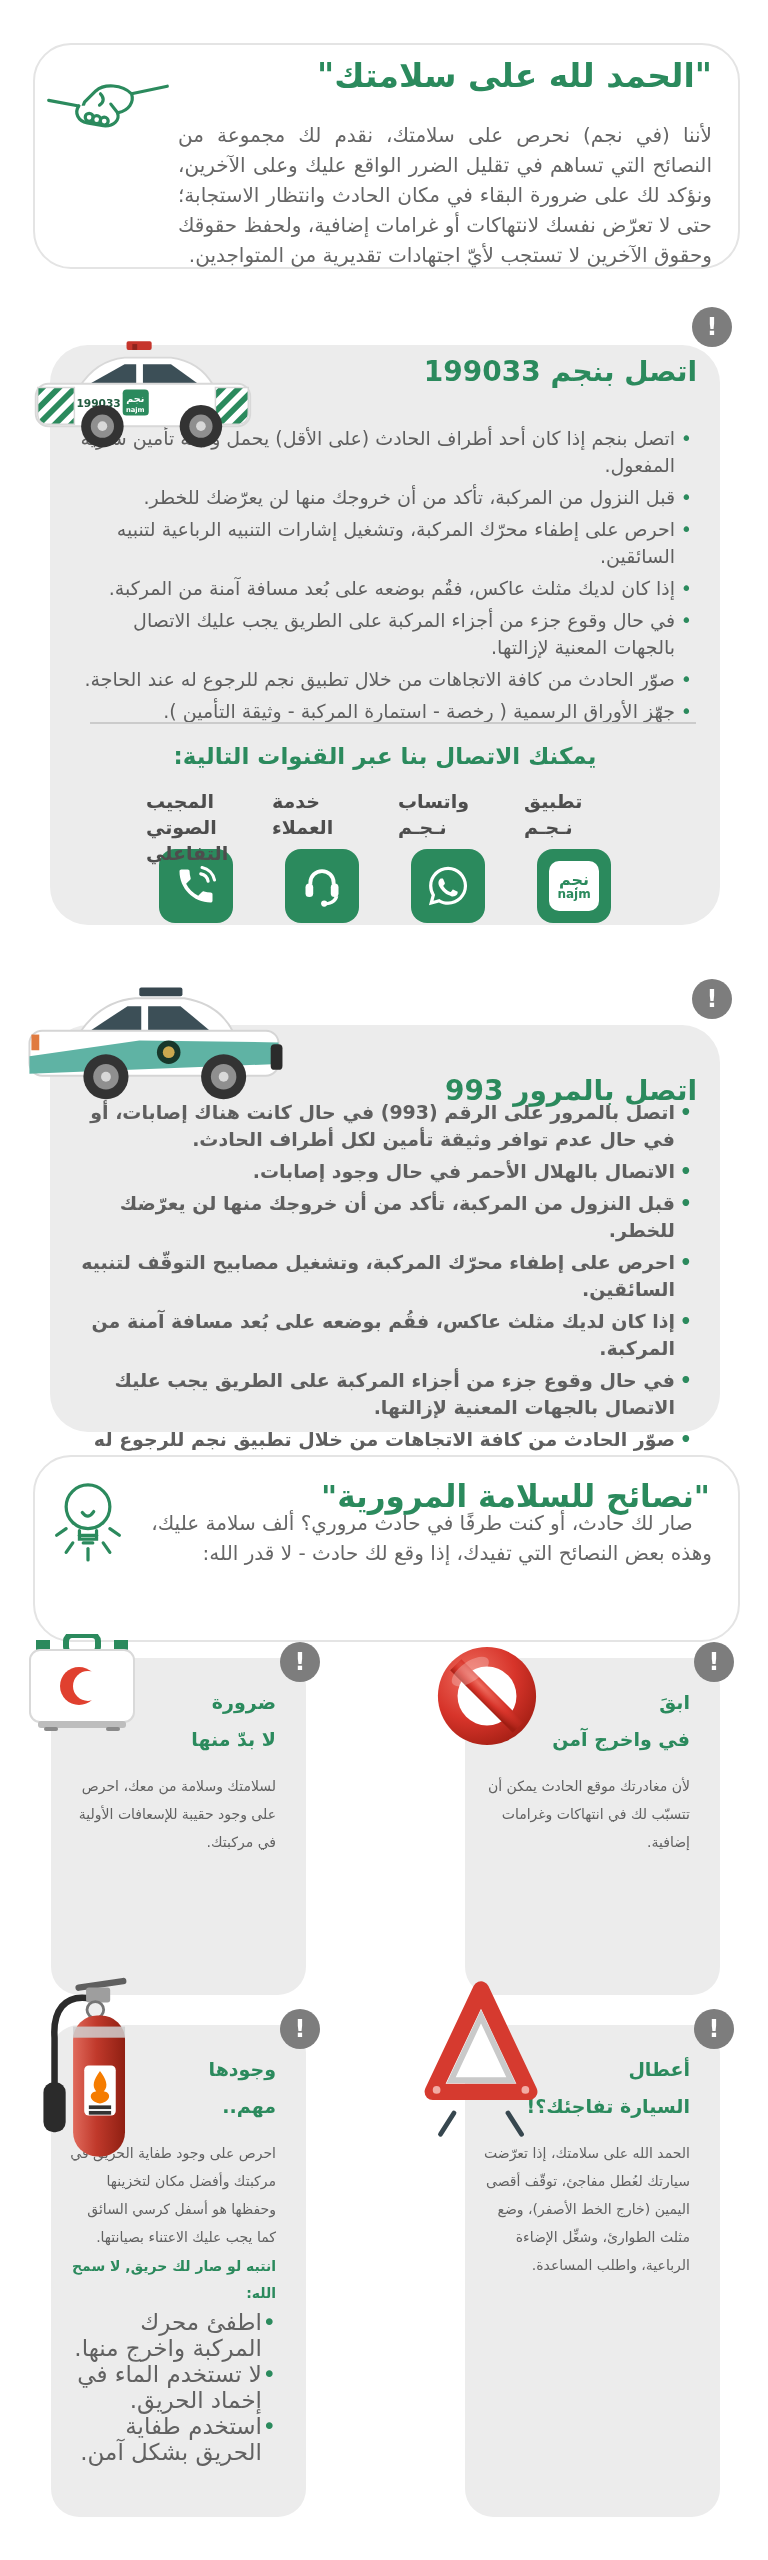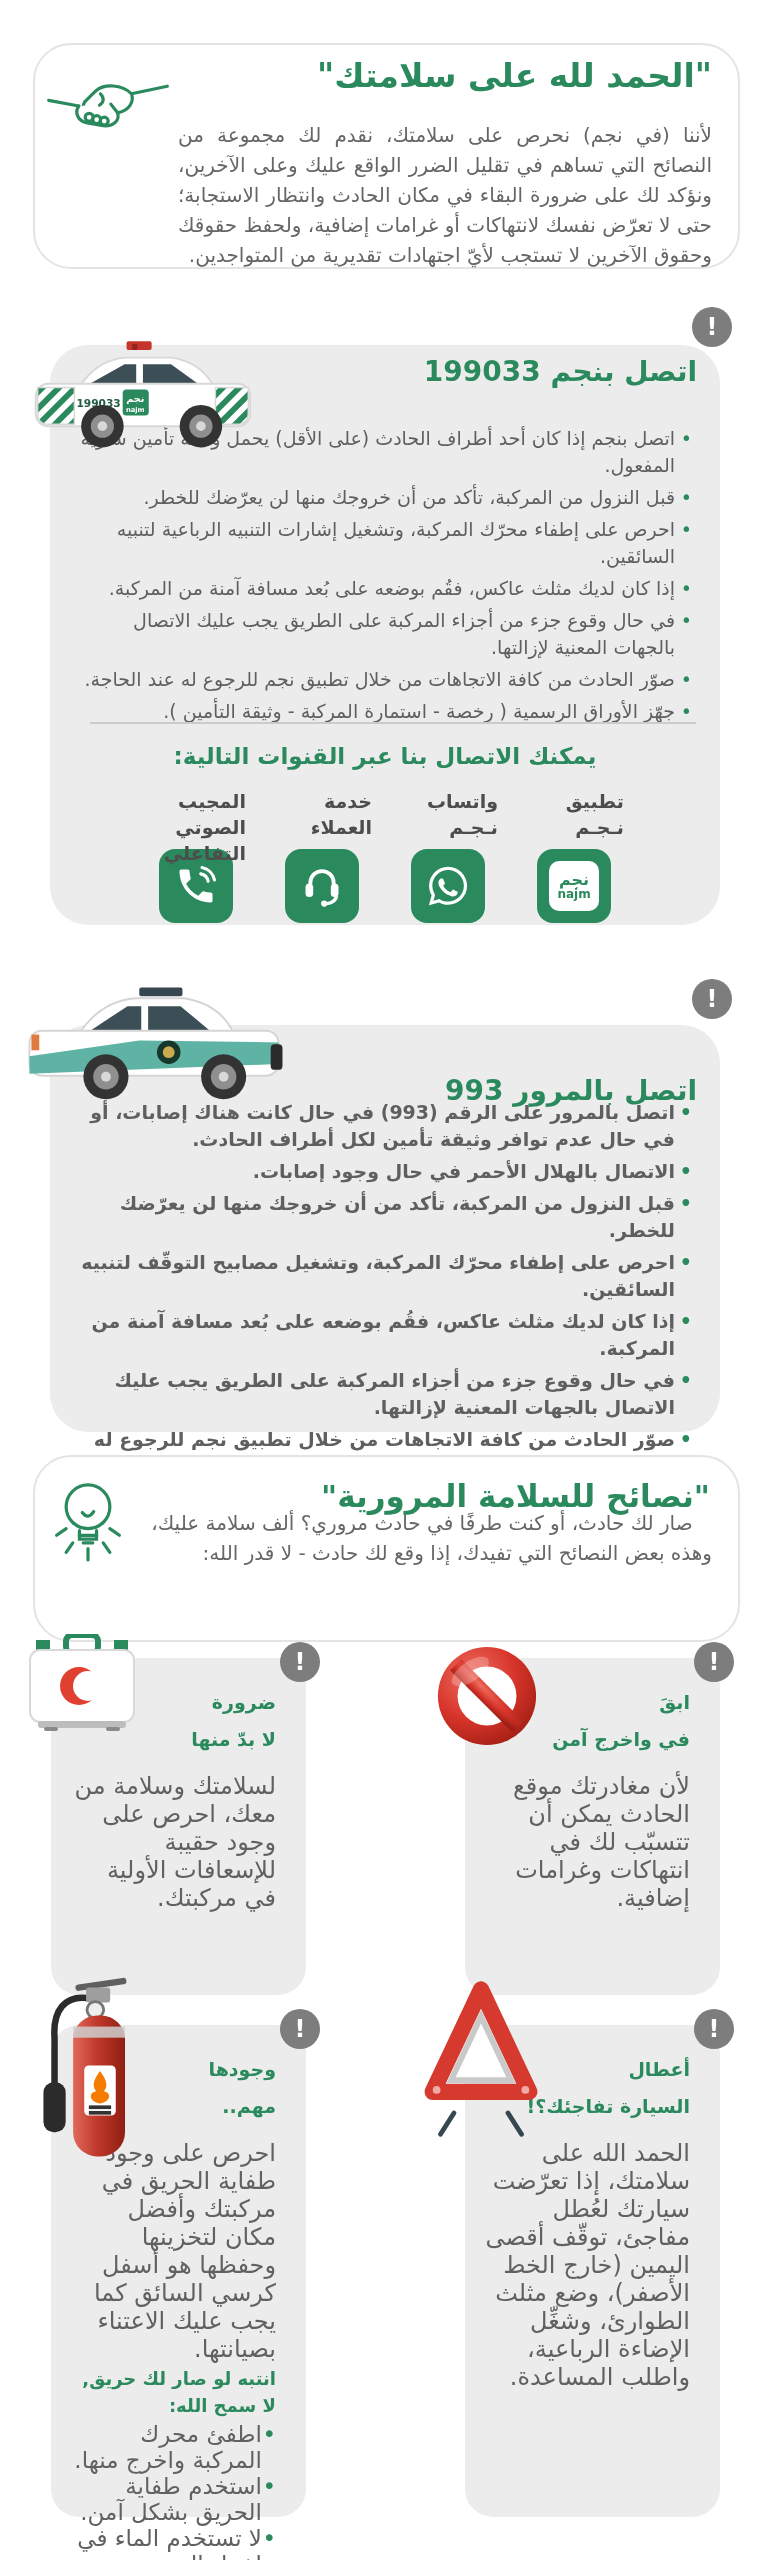--- a/index.html
+++ b/index.html
@@ -21,32 +21,32 @@
   .para{position:absolute;font-size:20px;line-height:30px;color:#666;
         text-align:justify;text-align-last:right;}
   ul.blist{list-style:none;margin:0;padding:0;position:absolute;}
   ul.blist li{position:relative;font-size:19px;line-height:27px;color:#5f5f5f;
               padding-right:17px;margin-bottom:5px;text-align:right;}
   ul.blist li::before{content:"•";color:#2b8a5d;position:absolute;right:0;top:0;font-size:19px;}
   .divider{position:absolute;height:2px;background:#cbcbcb;}
   .contact-heading{position:absolute;width:100%;text-align:center;font-size:23px;
                    font-weight:bold;color:#2b8a5d;}
   .channels{position:absolute;left:0;right:0;display:flex;justify-content:center;gap:26px;}
-  .channel{width:100px;text-align:right;}
+  .channel{width:100px;text-align:left;}
   .channel .lbl{font-size:19px;line-height:26px;font-weight:bold;color:#4d4d4d;height:52px;}
   .channel .ico{width:74px;height:74px;border-radius:16px;background:#2b8a5d;margin:9px auto 0;
                 display:flex;align-items:center;justify-content:center;cursor:pointer;}
   .najm-box{width:50px;height:50px;background:#fff;border-radius:10px;display:flex;
             flex-direction:column;align-items:center;justify-content:center;}
   .najm-box .ar{font-size:16px;font-weight:bold;color:#2b8a5d;line-height:17px;}
   .najm-box .en{font-size:12px;font-weight:bold;color:#2b8a5d;line-height:13px;}
   
   .card .ctitle{font-size:19px;line-height:37px;font-weight:bold;color:#2b8a5d;text-align:right;}
-  .card .cbody{margin-top:14px;font-size:24px;line-height:28px;color:#616161;text-align:right;}
-  .card .cnote{margin-top:2px;font-size:18px;line-height:27px;font-weight:bold;
+  .card .cbody{margin-top:14px;font-size:14px;line-height:28px;color:#616161;text-align:right;}
+  .card .cnote{margin-top:2px;font-size:14px;line-height:27px;font-weight:bold;
                color:#2b8a5d;text-align:right;}
   .card ul.cblist{list-style:none;margin:2px 0 0 0;padding:0;}
   .card ul.cblist li{position:relative;font-size:23px;line-height:26px;color:#616161;
                      padding-right:14px;text-align:right;}
   .card ul.cblist li::before{content:"•";color:#2b8a5d;position:absolute;right:0;top:0;}
   .icon-abs{position:absolute;z-index:4;}
   svg{display:block;}
 </style>
 </head>
 <body>
@@ -326,22 +326,22 @@
         <span>!</span>
       </div>
     <div class="ctitle">
       <span>وجودها</span><br>
       <span>مهم..</span>
     </div>
     <div class="cbody">احرص على وجود طفاية الحريق في مركبتك وأفضل مكان لتخزينها وحفظها هو أسفل كرسي السائق كما يجب عليك الاعتناء بصيانتها.</div>
     <div class="cnote">انتبه لو صار لك حريق, لا سمح الله:</div>
     <ul class="cblist">
       <li>اطفئ محرك المركبة واخرج منها.</li>
+      <li>لا تستخدم الماء في إخماد الحريق.</li>
       <li>استخدم طفاية الحريق بشكل آمن.</li>
-      <li>لا تستخدم الماء في إخماد الحريق.</li>
     </ul>
   </div>
   <div class="icon-abs" style="left:36px;top:1970px;">
     <svg width="102" height="204" viewBox="0 0 110 210">
       <defs>
         <linearGradient id="extRed" x1="0" y1="0" x2="1" y2="0">
           <stop offset="0" stop-color="#e06a5c"></stop>
           <stop offset="0.45" stop-color="#c0392b"></stop>
           <stop offset="1" stop-color="#8f1f12"></stop>
         </linearGradient>

